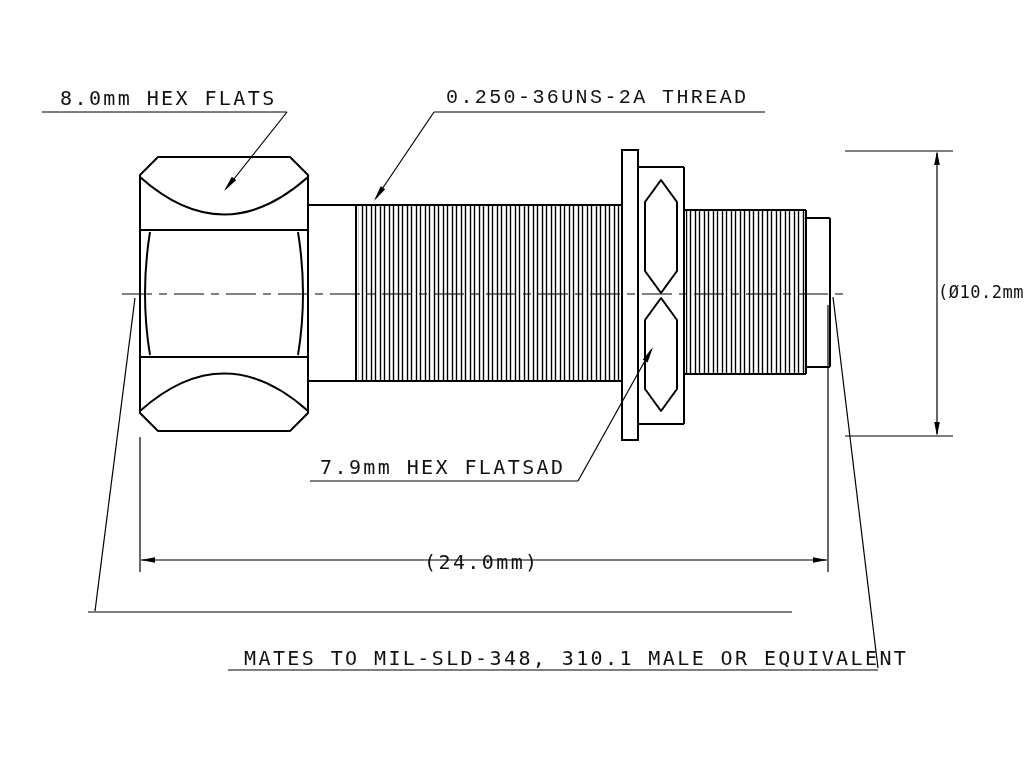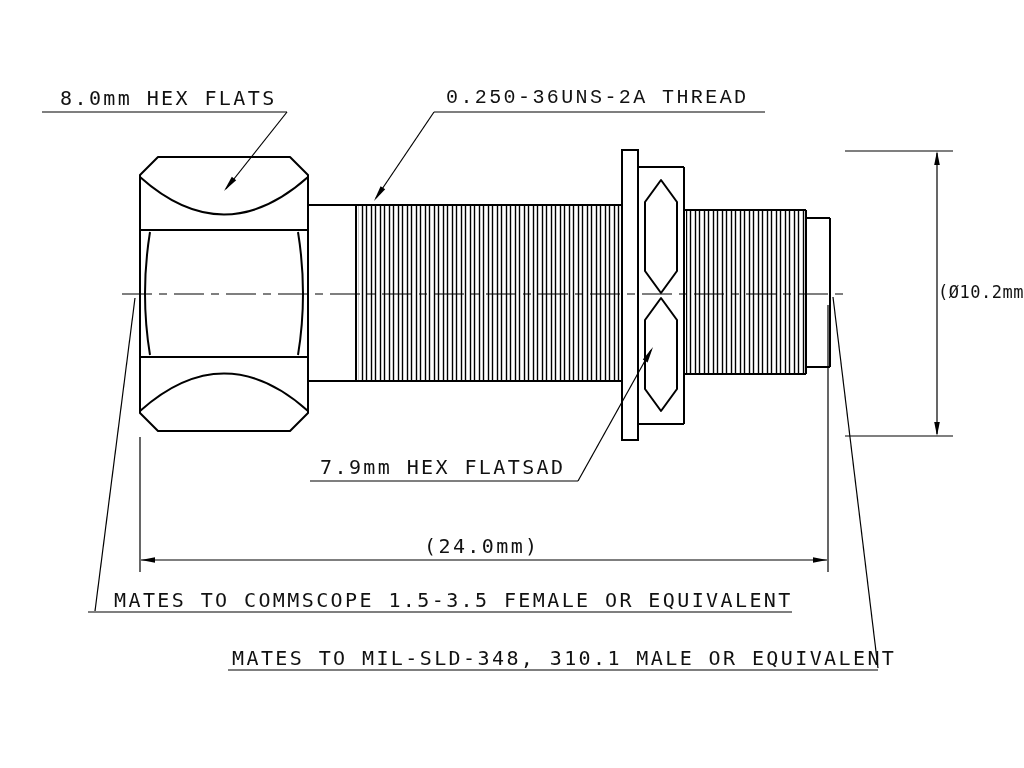--- a/index.html
+++ b/index.html
@@ -138,19 +138,18 @@
   </svg>
 
   <div class="lbl" style="left:60px; top:88px;">8.0mm HEX FLATS</div>
 
   <div class="lbl" style="left:446px; top:88px;font-family:Liberation Mono, monospace;">0.250-36UNS-2A THREAD</div>
 
   <div class="lbl small" style="left:938px; top:284px;">(Ø10.2mm)</div>
 
   <div class="lbl" style="left:320px; top:457px;text-align:right;">7.9mm HEX FLATSAD</div>
 
-  <div class="lbl" style="left:424px; top:536px;">(24.0mm)</div>
+  <div class="lbl" style="left:424px; top:552px;">(24.0mm)</div>
 
-  <div class="lbl" style="left:114px; top:590px;">MATES TO COMMSCOPE 1.5-3.5 FEMALE OR EQUIVALENT</div>
 
-  <div class="lbl" style="left:232px; top:648px;">MATES TO MIL-SLD-348, 310.1 MALE OR EQUIVALENT</div>
+  <div class="lbl" style="left:244px; top:648px;">MATES TO MIL-SLD-348, 310.1 MALE OR EQUIVALENT</div>
 
 </div>
 
 </body></html>

